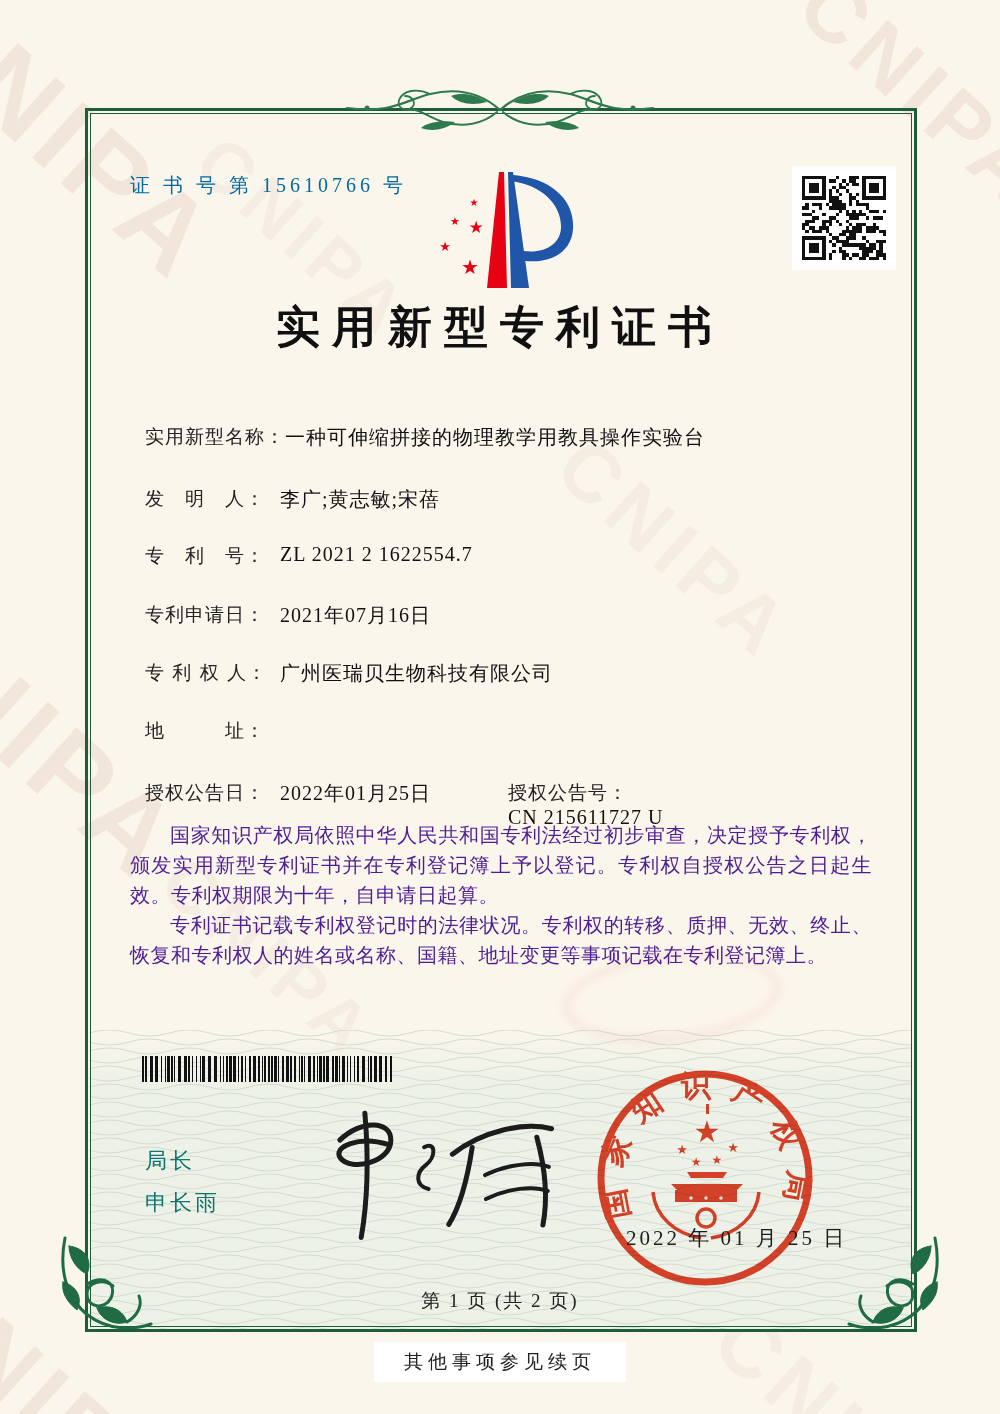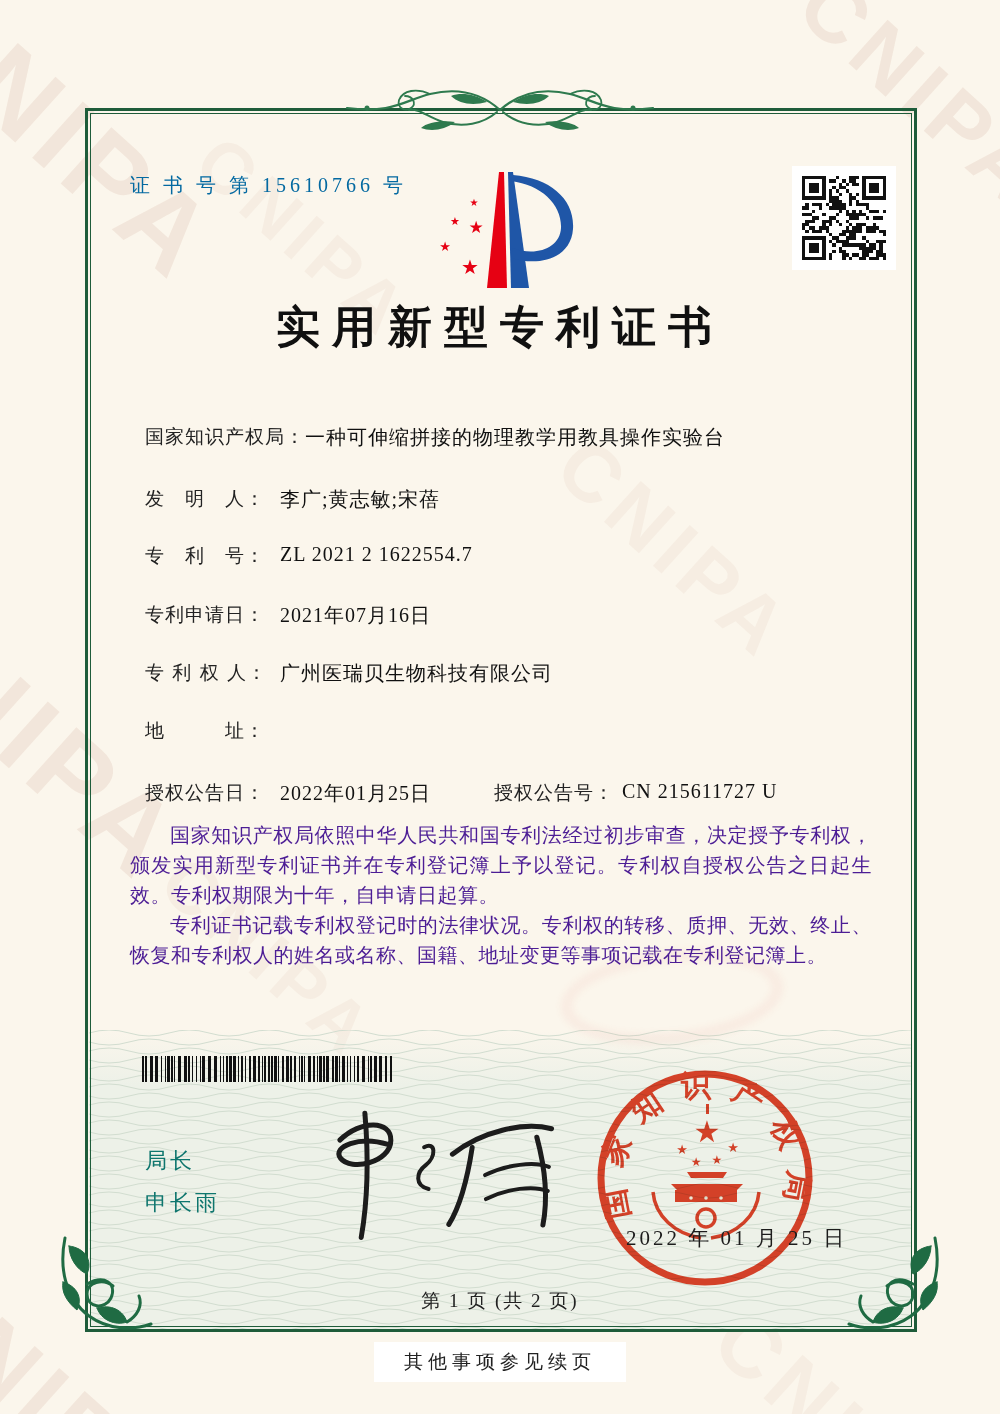--- a/index.html
+++ b/index.html
@@ -367,21 +367,21 @@
         <rect x="20" y="2" width="3" height="3" fill="#111"></rect>
         <rect x="0" y="18" width="7" height="7" fill="#111"></rect>
         <rect x="1" y="19" width="5" height="5" fill="#fff"></rect>
         <rect x="2" y="20" width="3" height="3" fill="#111"></rect>
       </svg>
   </div>
 
   <div class="title">实用新型专利证书</div>
 
   <div class="row" style="top:424px;">
-    <span class="lbl">国家知识产权局：</span>
+    <span class="lbl">实用新型名称：</span>
     <span class="val">一种可伸缩拼接的物理教学用教具操作实验台</span>
   </div>
   <div class="row" style="top:486px;">
     <span class="lbl">发　明　人：</span>
     <span class="val">李广;黄志敏;宋蓓</span>
   </div>
   <div class="row" style="top:543px;">
     <span class="lbl">专　利　号：</span>
     <span class="val">ZL 2021 2 1622554.7</span>
   </div>
@@ -393,21 +393,21 @@
     <span class="lbl">专 利 权 人：</span>
     <span class="val">广州医瑞贝生物科技有限公司</span>
   </div>
   <div class="row" style="top:718px;">
     <span class="lbl">地　　　址：</span>
   </div>
   <div class="row" style="top:780px;">
     <span class="lbl">授权公告日：</span>
     <span class="val">2022年01月25日</span>
   </div>
-  <div class="row" style="left:494px;top:780px;">
+  <div class="row" style="left:508px;top:780px;flex-direction:column;">
     <span class="lbl" style="min-width:128px;">授权公告号：</span>
     <span class="val">CN 215611727 U</span>
   </div>
 
   <div class="body-text">
     <p>国家知识产权局依照中华人民共和国专利法经过初步审查，决定授予专利权，颁发实用新型专利证书并在专利登记簿上予以登记。专利权自授权公告之日起生效。专利权期限为十年，自申请日起算。</p>
     <p>专利证书记载专利权登记时的法律状况。专利权的转移、质押、无效、终止、恢复和专利权人的姓名或名称、国籍、地址变更等事项记载在专利登记簿上。</p>
   </div>
 
   <div class="barcode" id="barcode">

